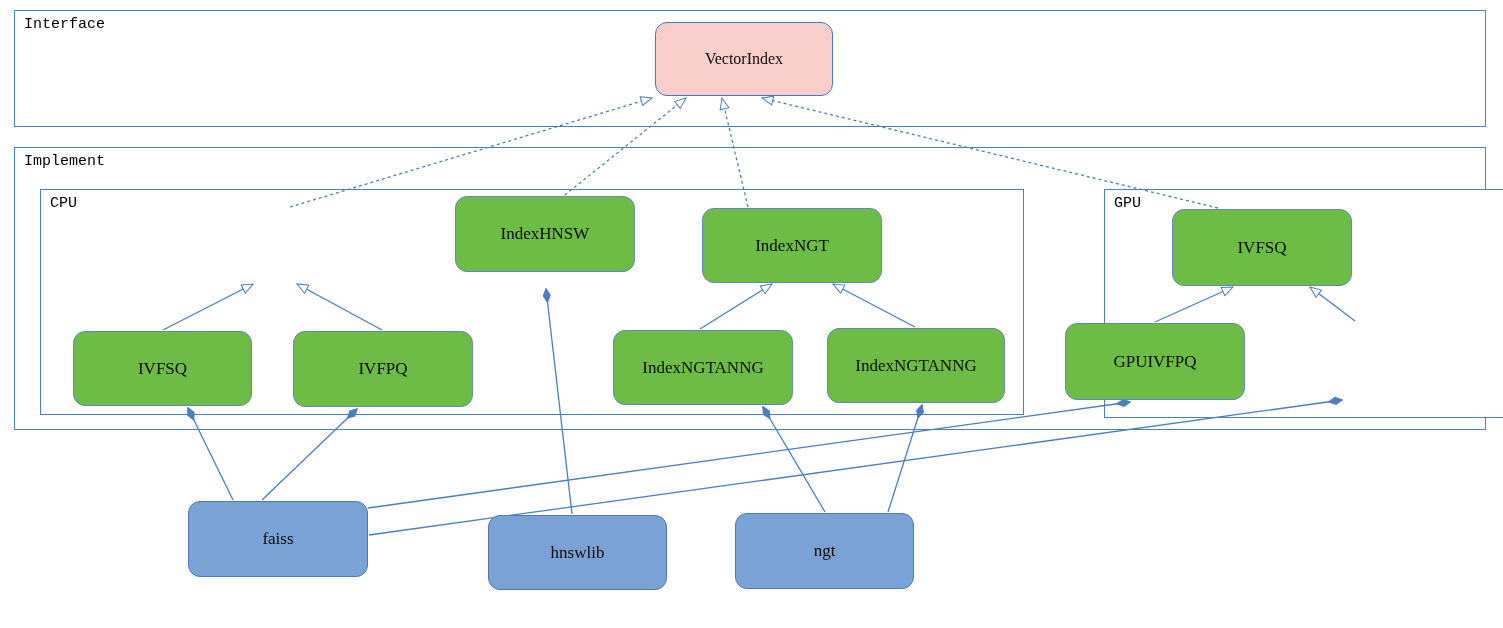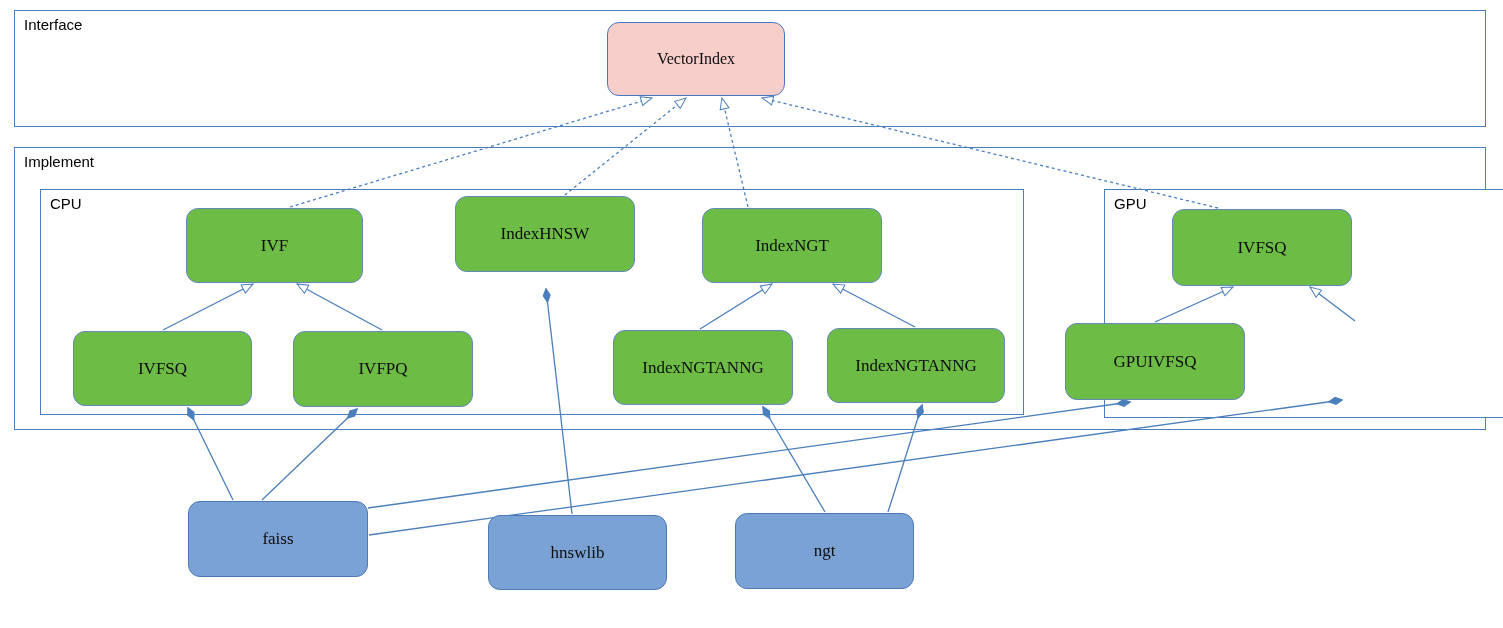--- a/index.html
+++ b/index.html
@@ -13,35 +13,35 @@
   .canvas{
     position:relative;width:1503px;height:628px;background:#fff;overflow:hidden;
     font-family:"Liberation Sans",sans-serif;
   }
   .container{
     position:absolute;background:#fff;border:1.4px solid var(--container-border);
     box-sizing:border-box;
   }
   .container-label{
     position:absolute;top:5px;left:9px;font-size:15px;color:#000;
-    font-family:Liberation Sans, sans-serif;white-space:nowrap;
+    font-family:Liberation Mono, monospace;white-space:nowrap;
   }
   .container-label.underlined{text-decoration:underline;}
   .squiggle{position:absolute;left:0;top:19px;}
   #edge-layer{position:absolute;left:0;top:0;width:1503px;height:628px;pointer-events:none;}
   .edge{stroke:var(--connector);stroke-width:1.3;fill:none;}
   .edge.realization{stroke-dasharray:3 3;}
   #m-tri path{fill:#ffffff;stroke:var(--connector);stroke-width:1;}
   #m-dia path{fill:var(--connector);stroke:var(--connector);stroke-width:1;}
   .node{
     position:absolute;box-sizing:border-box;border-radius:12px;
     display:flex;align-items:center;justify-content:center;
     font-family:"Liberation Serif",serif;font-size:17px;color:#0d0d0d;
   }
-  .node.iface{background:var(--interface-fill);border:1.5px solid var(--interface-border);}
+  .node.iface{background:var(--interface-fill);border:1.5px solid var(--interface-border);margin-left:48px;}
   .node.cls{background:var(--class-fill);border:1px solid var(--class-border);}
   .node.lib{background:var(--lib-fill);border:1.5px solid var(--lib-border);}
 </style>
 </head>
 <body>
 
 <div class="canvas">
 
   <div class="container" style="left:14px;top:10px;width:1472px;height:117px">
     <span class="container-label">Interface</span>
@@ -85,23 +85,20 @@
       <line x1="369" y1="535" x2="1342" y2="400" class="edge composition" marker-end="url(#m-dia)"></line>
       <line x1="572" y1="514" x2="546" y2="289" class="edge composition" marker-end="url(#m-dia)"></line>
       <line x1="825" y1="512" x2="763" y2="407" class="edge composition" marker-end="url(#m-dia)"></line>
       <line x1="888" y1="512" x2="922" y2="405" class="edge composition" marker-end="url(#m-dia)"></line>
     </svg>
 
   <div class="node iface" style="left:607px;top:22px;width:178px;height:74px;font-size:16px">
     <span>VectorIndex</span>
   </div>
 
-  <div class="node cls" style="left:186px;top:208px;width:177px;height:75px">
-    <span>IVF</span>
-  </div>
 
   <div class="node cls" style="left:455px;top:196px;width:180px;height:76px">
     <span>IndexHNSW</span>
   </div>
 
   <div class="node cls" style="left:702px;top:208px;width:180px;height:75px">
     <span>IndexNGT</span>
   </div>
 
   <div class="node cls" style="left:73px;top:331px;width:179px;height:75px">
@@ -118,21 +115,21 @@
 
   <div class="node cls" style="left:827px;top:328px;width:178px;height:75px">
     <span>IndexNGTANNG</span>
   </div>
 
   <div class="node cls" style="left:1172px;top:209px;width:180px;height:77px">
     <span>IVFSQ</span>
   </div>
 
   <div class="node cls" style="left:1065px;top:323px;width:180px;height:77px">
-    <span>GPUIVFSQ</span>
+    <span>GPUIVFPQ</span>
   </div>
 
 
   <div class="node lib" style="left:188px;top:501px;width:180px;height:76px">
     <span>faiss</span>
   </div>
 
   <div class="node lib" style="left:488px;top:515px;width:179px;height:75px">
     <span>hnswlib</span>
   </div>

